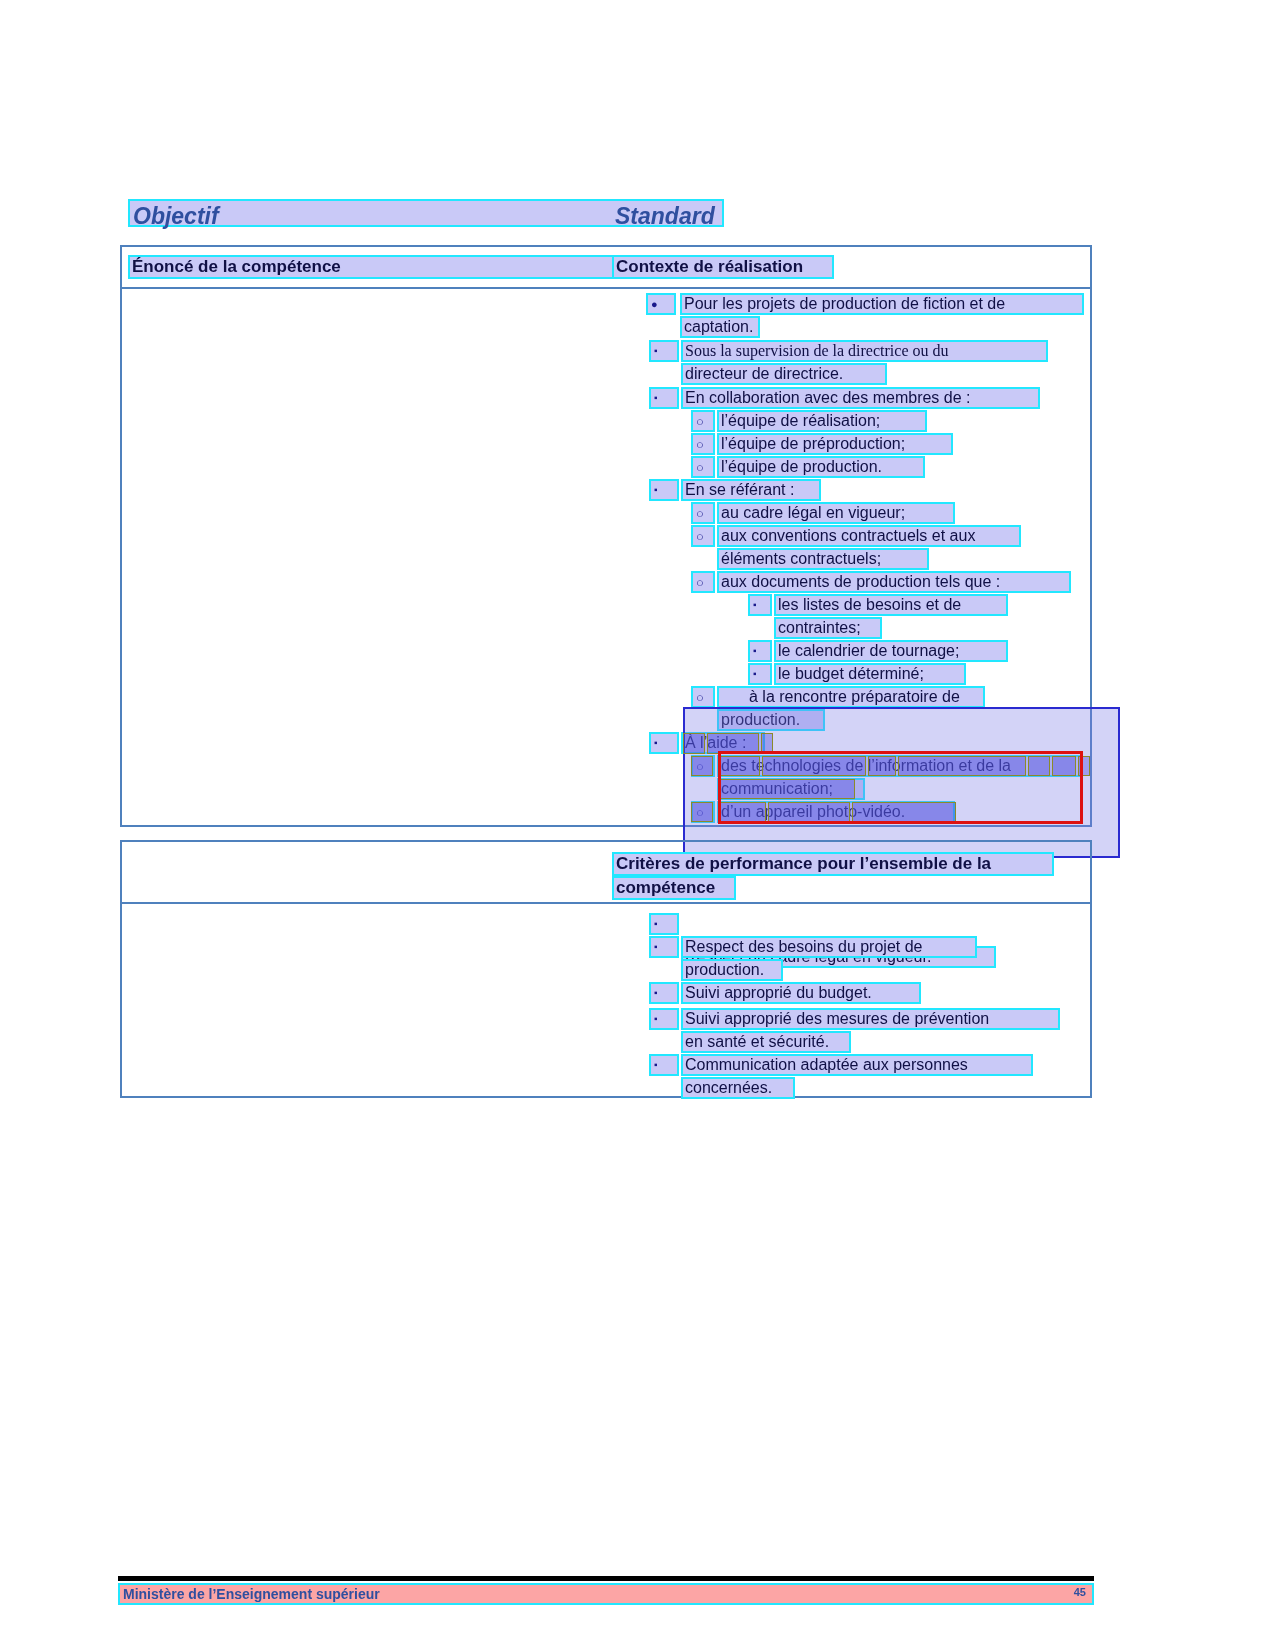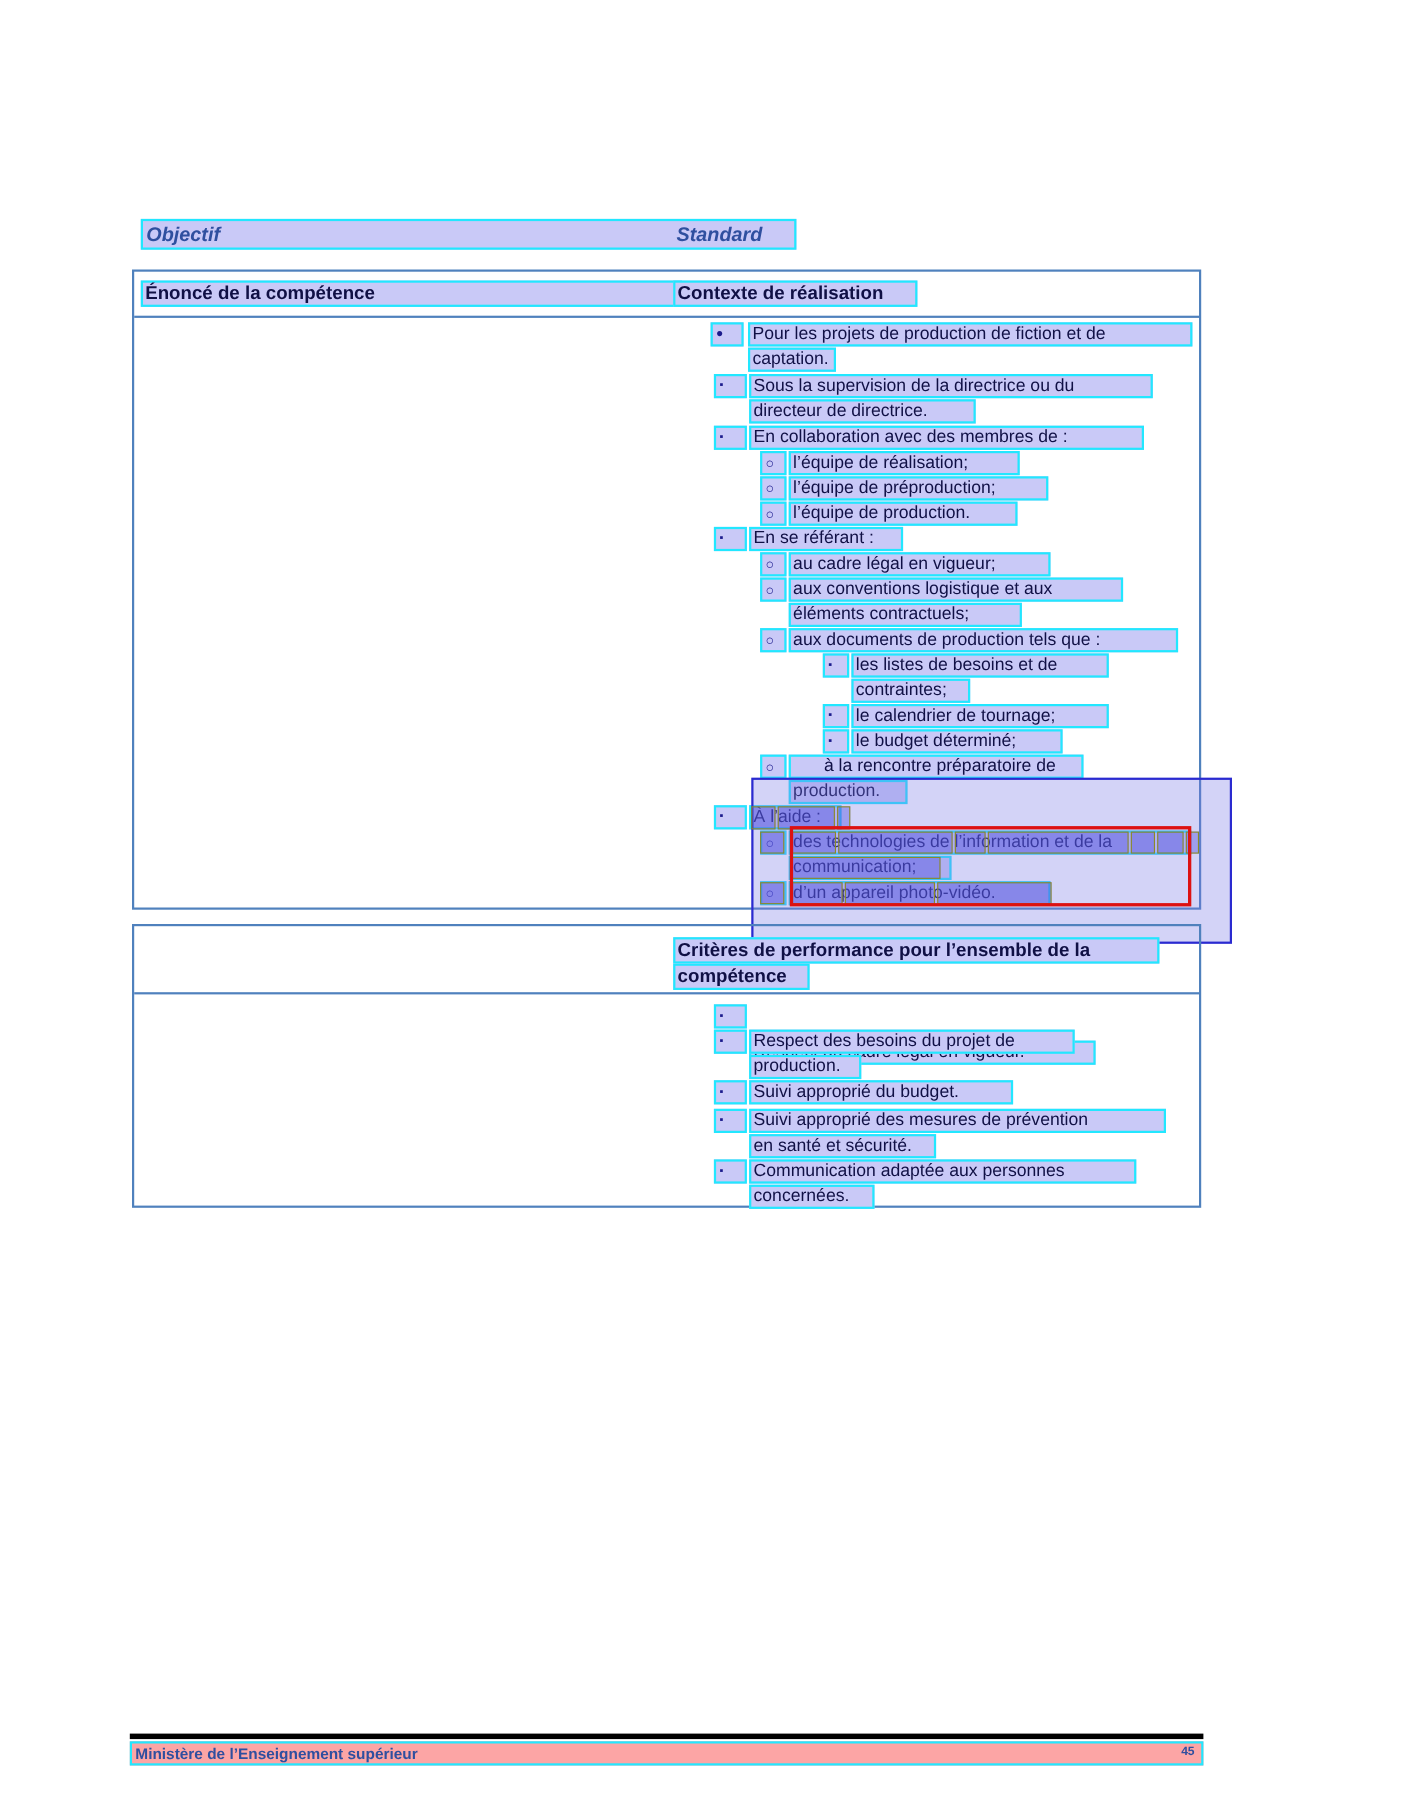--- a/index.html
+++ b/index.html
@@ -28,21 +28,21 @@
   }
 
   
   .objstd{
     position:absolute;left:128px;top:199px;width:596px;height:28px;
     background:#c9c9f7;border:2px solid #22e7ff;
     box-sizing:border-box;
   }
   .objstd span{
     position:absolute;top:2px;
-    color:#2f4f9f;font-style:italic;font-weight:bold;font-size:18px;
+    color:#2f4f9f;font-style:italic;font-weight:bold;font-size:23px;
   }
   .objstd .obj{left:3px;}
   .objstd .std{left:485px;}
 
   
   .tbl{
     position:absolute;border:2px solid #4f81bd;box-sizing:border-box;
     background:transparent;
   }
   #table-competence{left:120px;top:245px;width:972px;height:582px;}
@@ -139,21 +139,21 @@
 
   <div class="bul" style="left:646px;top:293px;width:30px;height:22px;">
       <span class="bulglyph">●</span>
     </div>
   <div class="ocr" style="left:680px;top:293px;width:404px;height:22px;">Pour les projets de production de fiction et de</div>
   <div class="ocr cont" style="left:680px;top:316px;width:80px;height:22px;">captation.</div>
 
   <div class="bul" style="left:649px;top:340px;width:30px;height:22px;">
       <span class="bulglyph square">▪</span>
     </div>
-  <div class="ocr" style="left:681px;top:340px;width:367px;height:22px;">Sous la supervision de la directrice ou du</div>
+  <div class="ocr" style="left:681px;top:340px;width:367px;height:22px;font-family:Liberation Serif, serif;">Sous la supervision de la directrice ou du</div>
   <div class="ocr cont" style="left:681px;top:363px;width:206px;height:22px;">directeur de directrice.</div>
 
   <div class="bul" style="left:649px;top:387px;width:30px;height:22px;">
       <span class="bulglyph square">▪</span>
     </div>
   <div class="ocr" style="left:681px;top:387px;width:359px;height:22px;">En collaboration avec des membres de :</div>
 
   <div class="bul" style="left:691px;top:410px;width:24px;height:22px;">
       <span class="bulglyph circle">○</span>
     </div>
@@ -175,21 +175,21 @@
   <div class="ocr" style="left:681px;top:479px;width:140px;height:22px;">En se référant :</div>
 
   <div class="bul" style="left:691px;top:502px;width:24px;height:22px;">
       <span class="bulglyph circle">○</span>
     </div>
   <div class="ocr" style="left:717px;top:502px;width:238px;height:22px;">au cadre légal en vigueur;</div>
 
   <div class="bul" style="left:691px;top:525px;width:24px;height:22px;">
       <span class="bulglyph circle">○</span>
     </div>
-  <div class="ocr" style="left:717px;top:525px;width:304px;height:22px;">aux conventions logistique et aux</div>
+  <div class="ocr" style="left:717px;top:525px;width:304px;height:22px;">aux conventions contractuels et aux</div>
   <div class="ocr cont" style="left:717px;top:548px;width:212px;height:22px;">éléments contractuels;</div>
 
   <div class="bul" style="left:691px;top:571px;width:24px;height:22px;">
       <span class="bulglyph circle">○</span>
     </div>
   <div class="ocr" style="left:717px;top:571px;width:354px;height:22px;">aux documents de production tels que :</div>
 
   <div class="bul" style="left:748px;top:594px;width:24px;height:22px;">
       <span class="bulglyph square">▪</span>
     </div>

